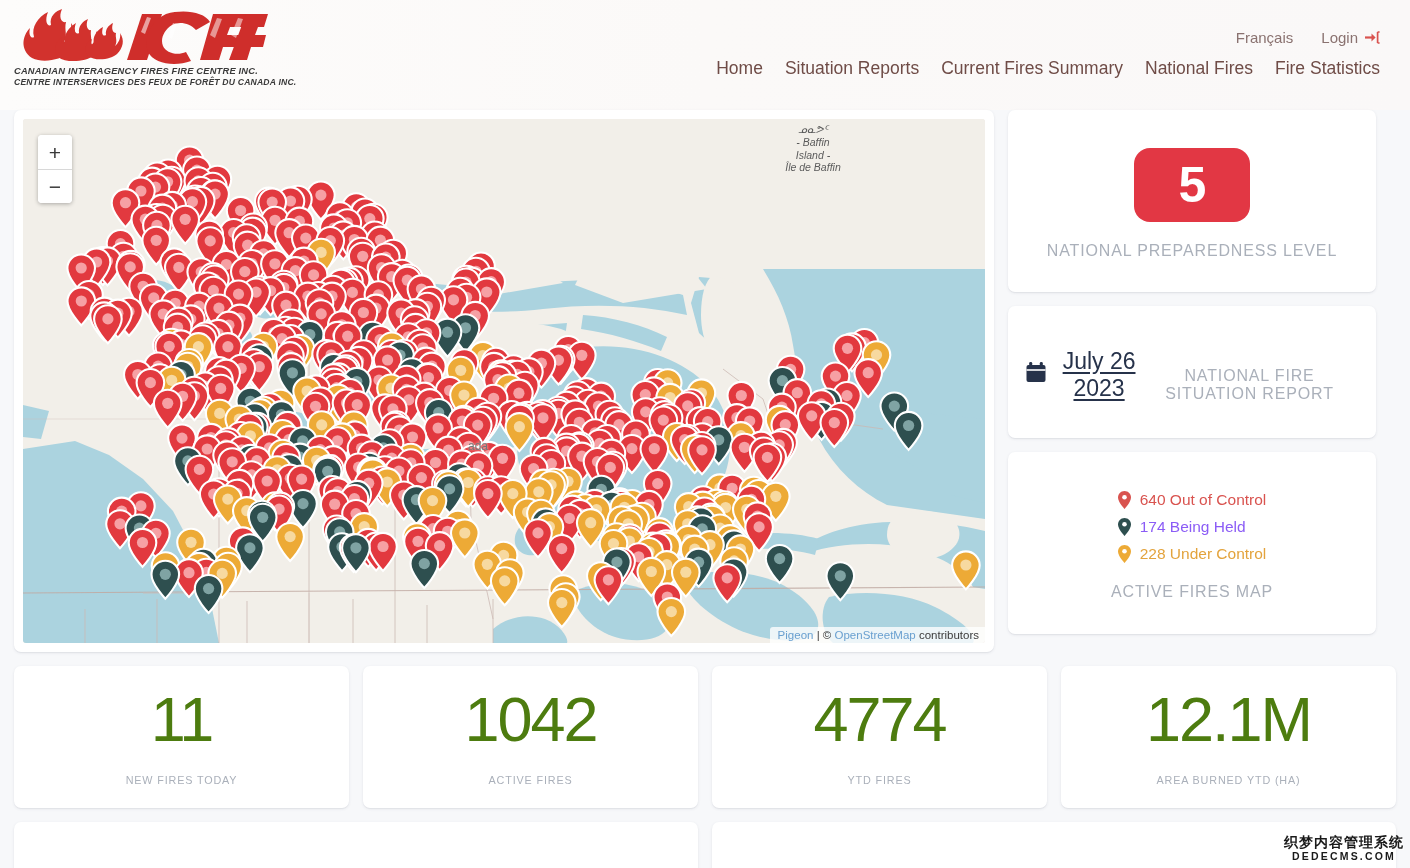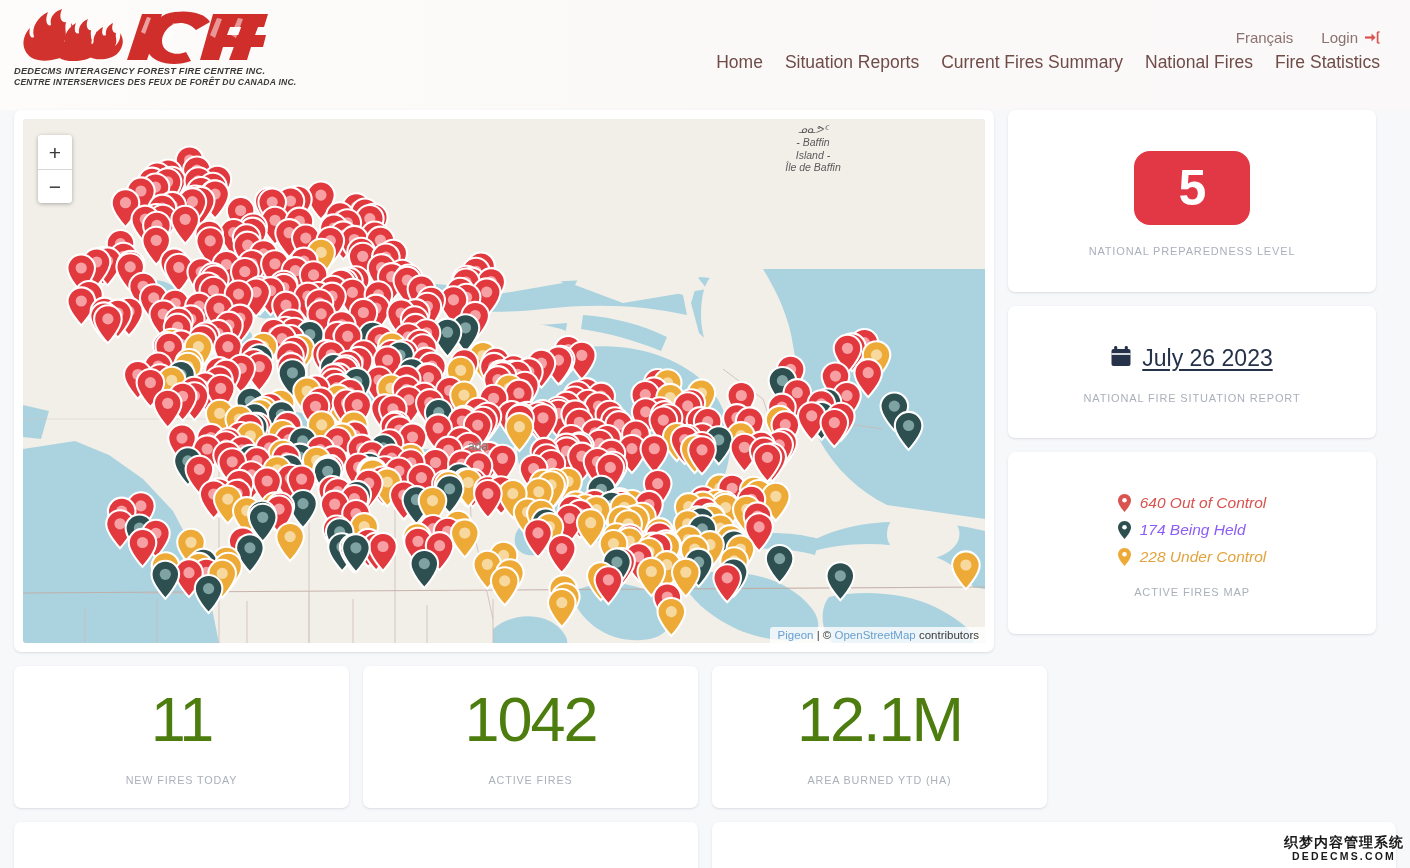--- a/index.html
+++ b/index.html
@@ -49,21 +49,21 @@
     text-decoration: none;
     display: inline-flex;
     align-items: center;
     gap: 7px;
     cursor: pointer;
   }
   .login-icon { display: inline-block; line-height: 0; }
 
   .main-nav {
     position: absolute;
-    right: 30px; top: 52px;
+    right: 30px; top: 58px;
     display: flex;
     align-items: center;
     gap: 22px;
     font-size: 17.5px;
     color: #6f4c47;
   }
   .main-nav a {
     color: #6f4c47;
     text-decoration: none;
     cursor: pointer;
@@ -176,27 +176,27 @@
     background: #e23744;
     color: #fff;
     display: flex; align-items: center; justify-content: center;
     font-size: 50px;
     font-weight: 700;
     letter-spacing: -1px;
     line-height: 1;
   }
   .card-caption {
     margin-top: 20px;
-    font-size: 11px;
+    font-size: 16px;
     letter-spacing: 0.85px;
     color: #aab0ba;
     text-transform: uppercase;
   }
 
-  .date-card { height: 132px; display: flex; flex-direction: column; align-items: center; justify-content: center; }
+  .date-card { height: 132px; display: flex; flex-direction: row; align-items: center; justify-content: center; }
   .date-row {
     display: inline-flex;
     align-items: center;
     gap: 11px;
     cursor: pointer;
   }
   .date-link {
     font-size: 23px;
     color: #26324a;
     text-decoration: underline;
@@ -205,21 +205,20 @@
   }
 
   .fires-card { height: 182px; display: flex; flex-direction: column; align-items: center; justify-content: center; }
   .fires-list { display: flex; flex-direction: column; gap: 9px; }
   .fire-stat {
     display: flex;
     align-items: flex-end;
     gap: 9px;
     font-size: 15.5px;
     white-space: nowrap;
-    font-style: italic;
   }
   .fire-stat .pin { flex: 0 0 auto; line-height: 0; }
 
   
   .stats-row {
     display: grid;
     grid-template-columns: repeat(4, 1fr);
     gap: 14px;
     margin-top: 14px;
   }
@@ -297,21 +296,21 @@
         <path d="M199 6 L249 6 L245 19 L216 19 L213 27 L239 27 L235 39 L209 39 L205 52 L186 52 Z"></path>
         <path d="M232 6 L254 6 L250 19 L244 19 L241 27 L252 27 L249 39 L237 39 L233 52 L215 52 Z"></path>
       </g>
       <g fill="#ffffff">
         <path d="M137 10 L131 26 L127 24 L133 9 Z" opacity="0.55"></path>
         <path d="M163 16 L158 31 L154 29 L159 15 Z" opacity="0.5"></path>
         <path d="M208 11 L201 30 L196 27 L203 10 Z" opacity="0.5"></path>
         <path d="M229 11 L222 30 L217 27 L224 10 Z" opacity="0.5"></path>
       </g>
     </svg>
-    <div class="logo-sub1">DEDECMS INTERAGENCY FOREST FIRE CENTRE INC.</div>
+    <div class="logo-sub1">CANADIAN INTERAGENCY FIRES FIRE CENTRE INC.</div>
     <div class="logo-sub2">CENTRE INTERSERVICES DES FEUX DE FORÊT DU CANADA INC.</div>
   </div>
 
   <div class="utility-nav">
     <a>Français</a>
     <a>
       <span>Login</span>
       <span class="login-icon">
         <svg width="15" height="13" viewBox="0 0 15 13">
           <path d="M0 6.5 L9 6.5" stroke="#d9534f" stroke-width="2.2" fill="none"></path>
@@ -1134,20 +1133,24 @@
   <div class="stats-row">
     <div class="card stat-card">
       <div class="stat-value">11</div>
       <div class="stat-label">NEW FIRES TODAY</div>
     </div>
     <div class="card stat-card">
       <div class="stat-value">1042</div>
       <div class="stat-label">ACTIVE FIRES</div>
     </div>
     <div class="card stat-card">
+      <div class="stat-value">4774</div>
+      <div class="stat-label">YTD FIRES</div>
+    </div>
+    <div class="card stat-card">
       <div class="stat-value">12.1M</div>
       <div class="stat-label">AREA BURNED YTD (HA)</div>
     </div>
   </div>
 
   <div class="stats-row-2">
     <div class="card wide-card"></div>
     <div class="card wide-card"></div>
   </div>
 

